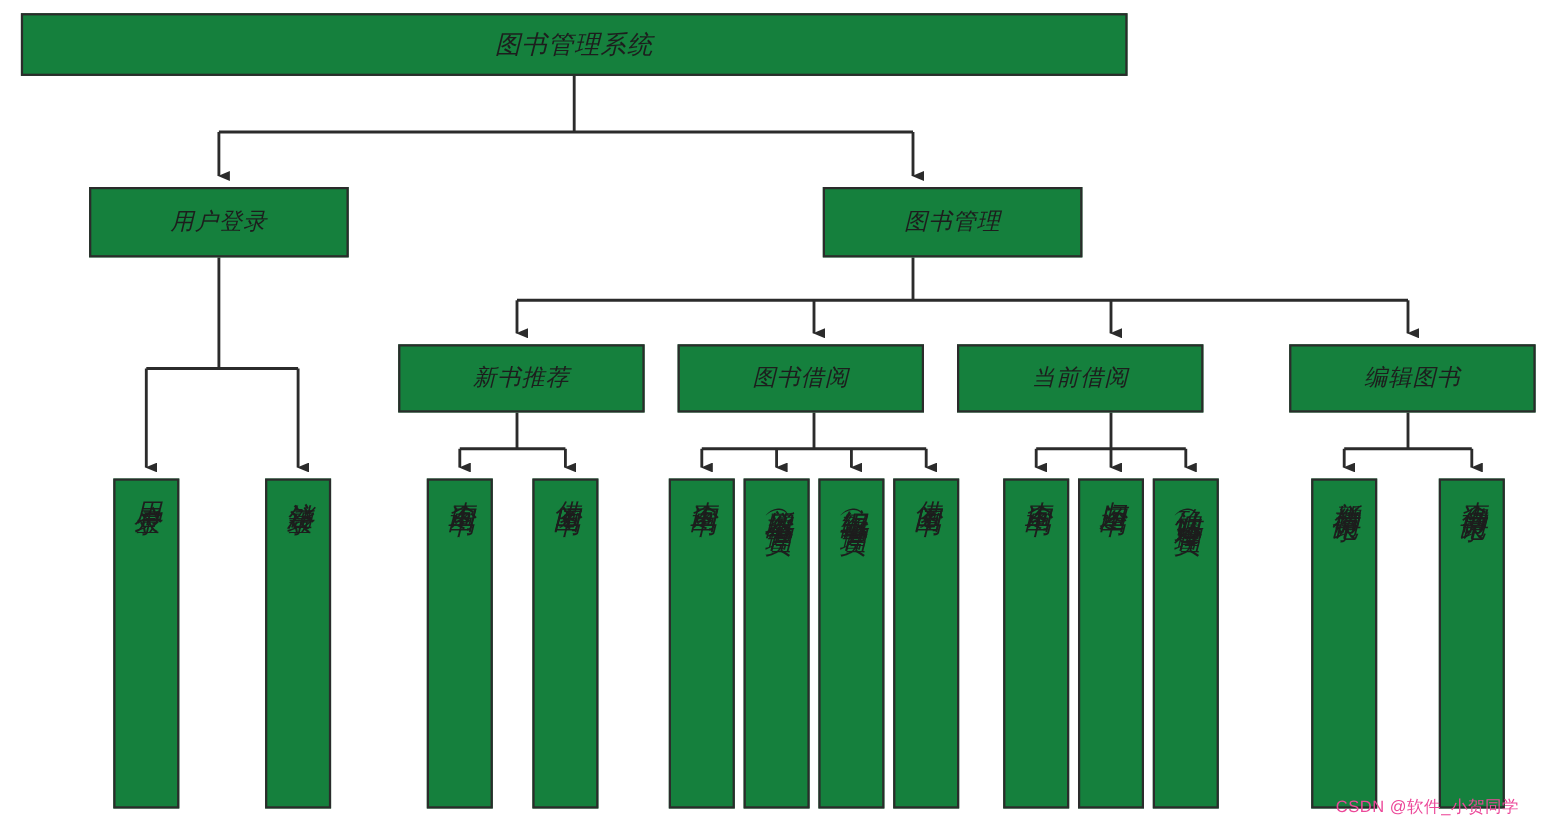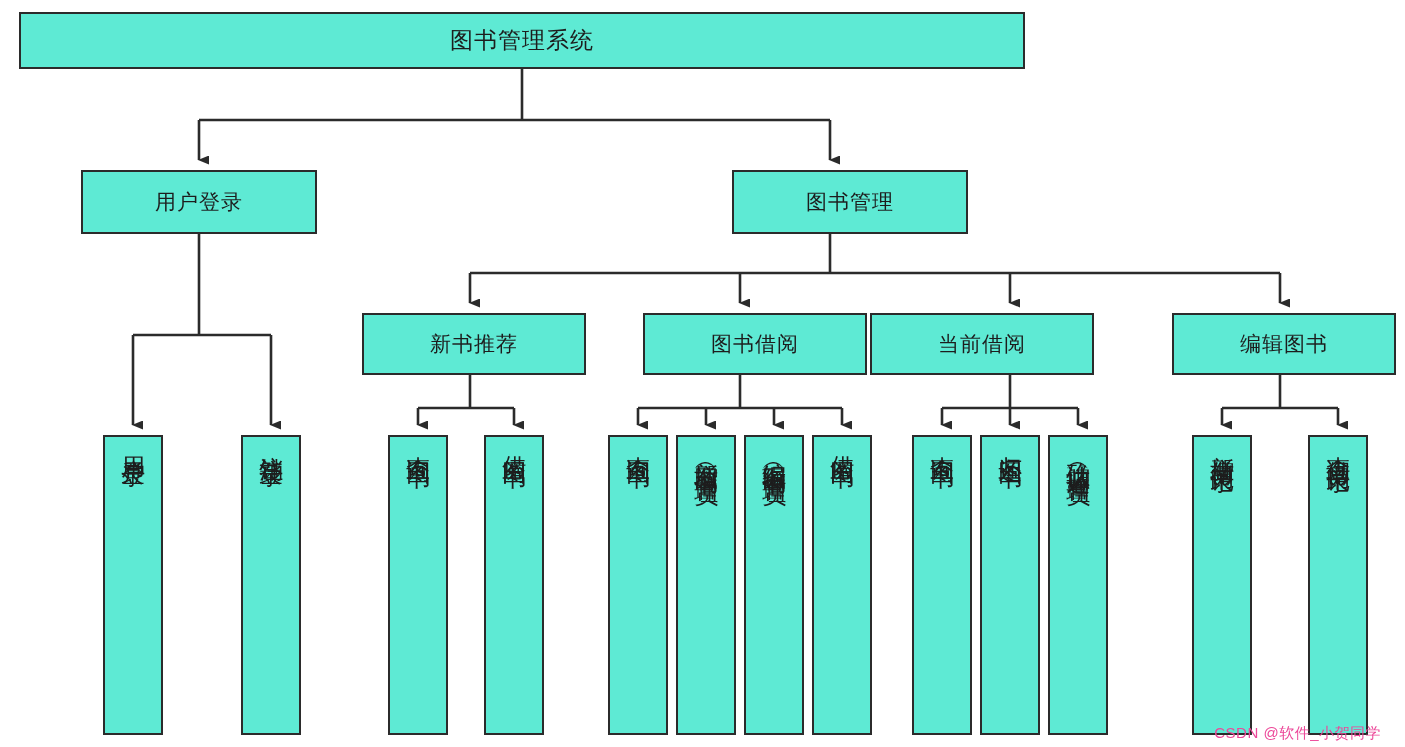--- a/index.html
+++ b/index.html
@@ -18,46 +18,47 @@
   #wires{
     position:absolute;
     left:0; top:0;
     width:1405px; height:747px;
     pointer-events:none;
   }
   .node{
     position:absolute;
     box-sizing:border-box;
     border:2.5px solid #2b2b2b;
-    background:#5eead4;
+    background:#15803d;
     display:flex;
     align-items:center;
     justify-content:center;
     z-index:2;
+    font-style:italic;
   }
   .node .label{
     font-size:21px;
     line-height:1.15;
     letter-spacing:1px;
     color:#1d1d1d;
     white-space:nowrap;
   }
   
   #node-root{ left:19px; top:12px; width:1006px; height:57px; }
   #node-root .label{ font-size:23px; }
 
   
   .lvl2{ top:170px; height:64px; }
   #node-user-login{ left:81px; width:236px; }
-  #node-book-mgmt{ left:732px; width:236px; }
+  #node-book-mgmt{ left:748px; width:236px; }
 
   
   .lvl3{ top:313px; height:62px; width:224px; }
   #node-new-book{ left:362px; }
-  #node-borrow{ left:643px; }
+  #node-borrow{ left:616px; }
   #node-current{ left:870px; }
   #node-record{ left:1172px; }
 
   
   .leaf{
     top:435px;
     height:300px;
     width:60px;
     align-items:flex-start;
     justify-content:center;

